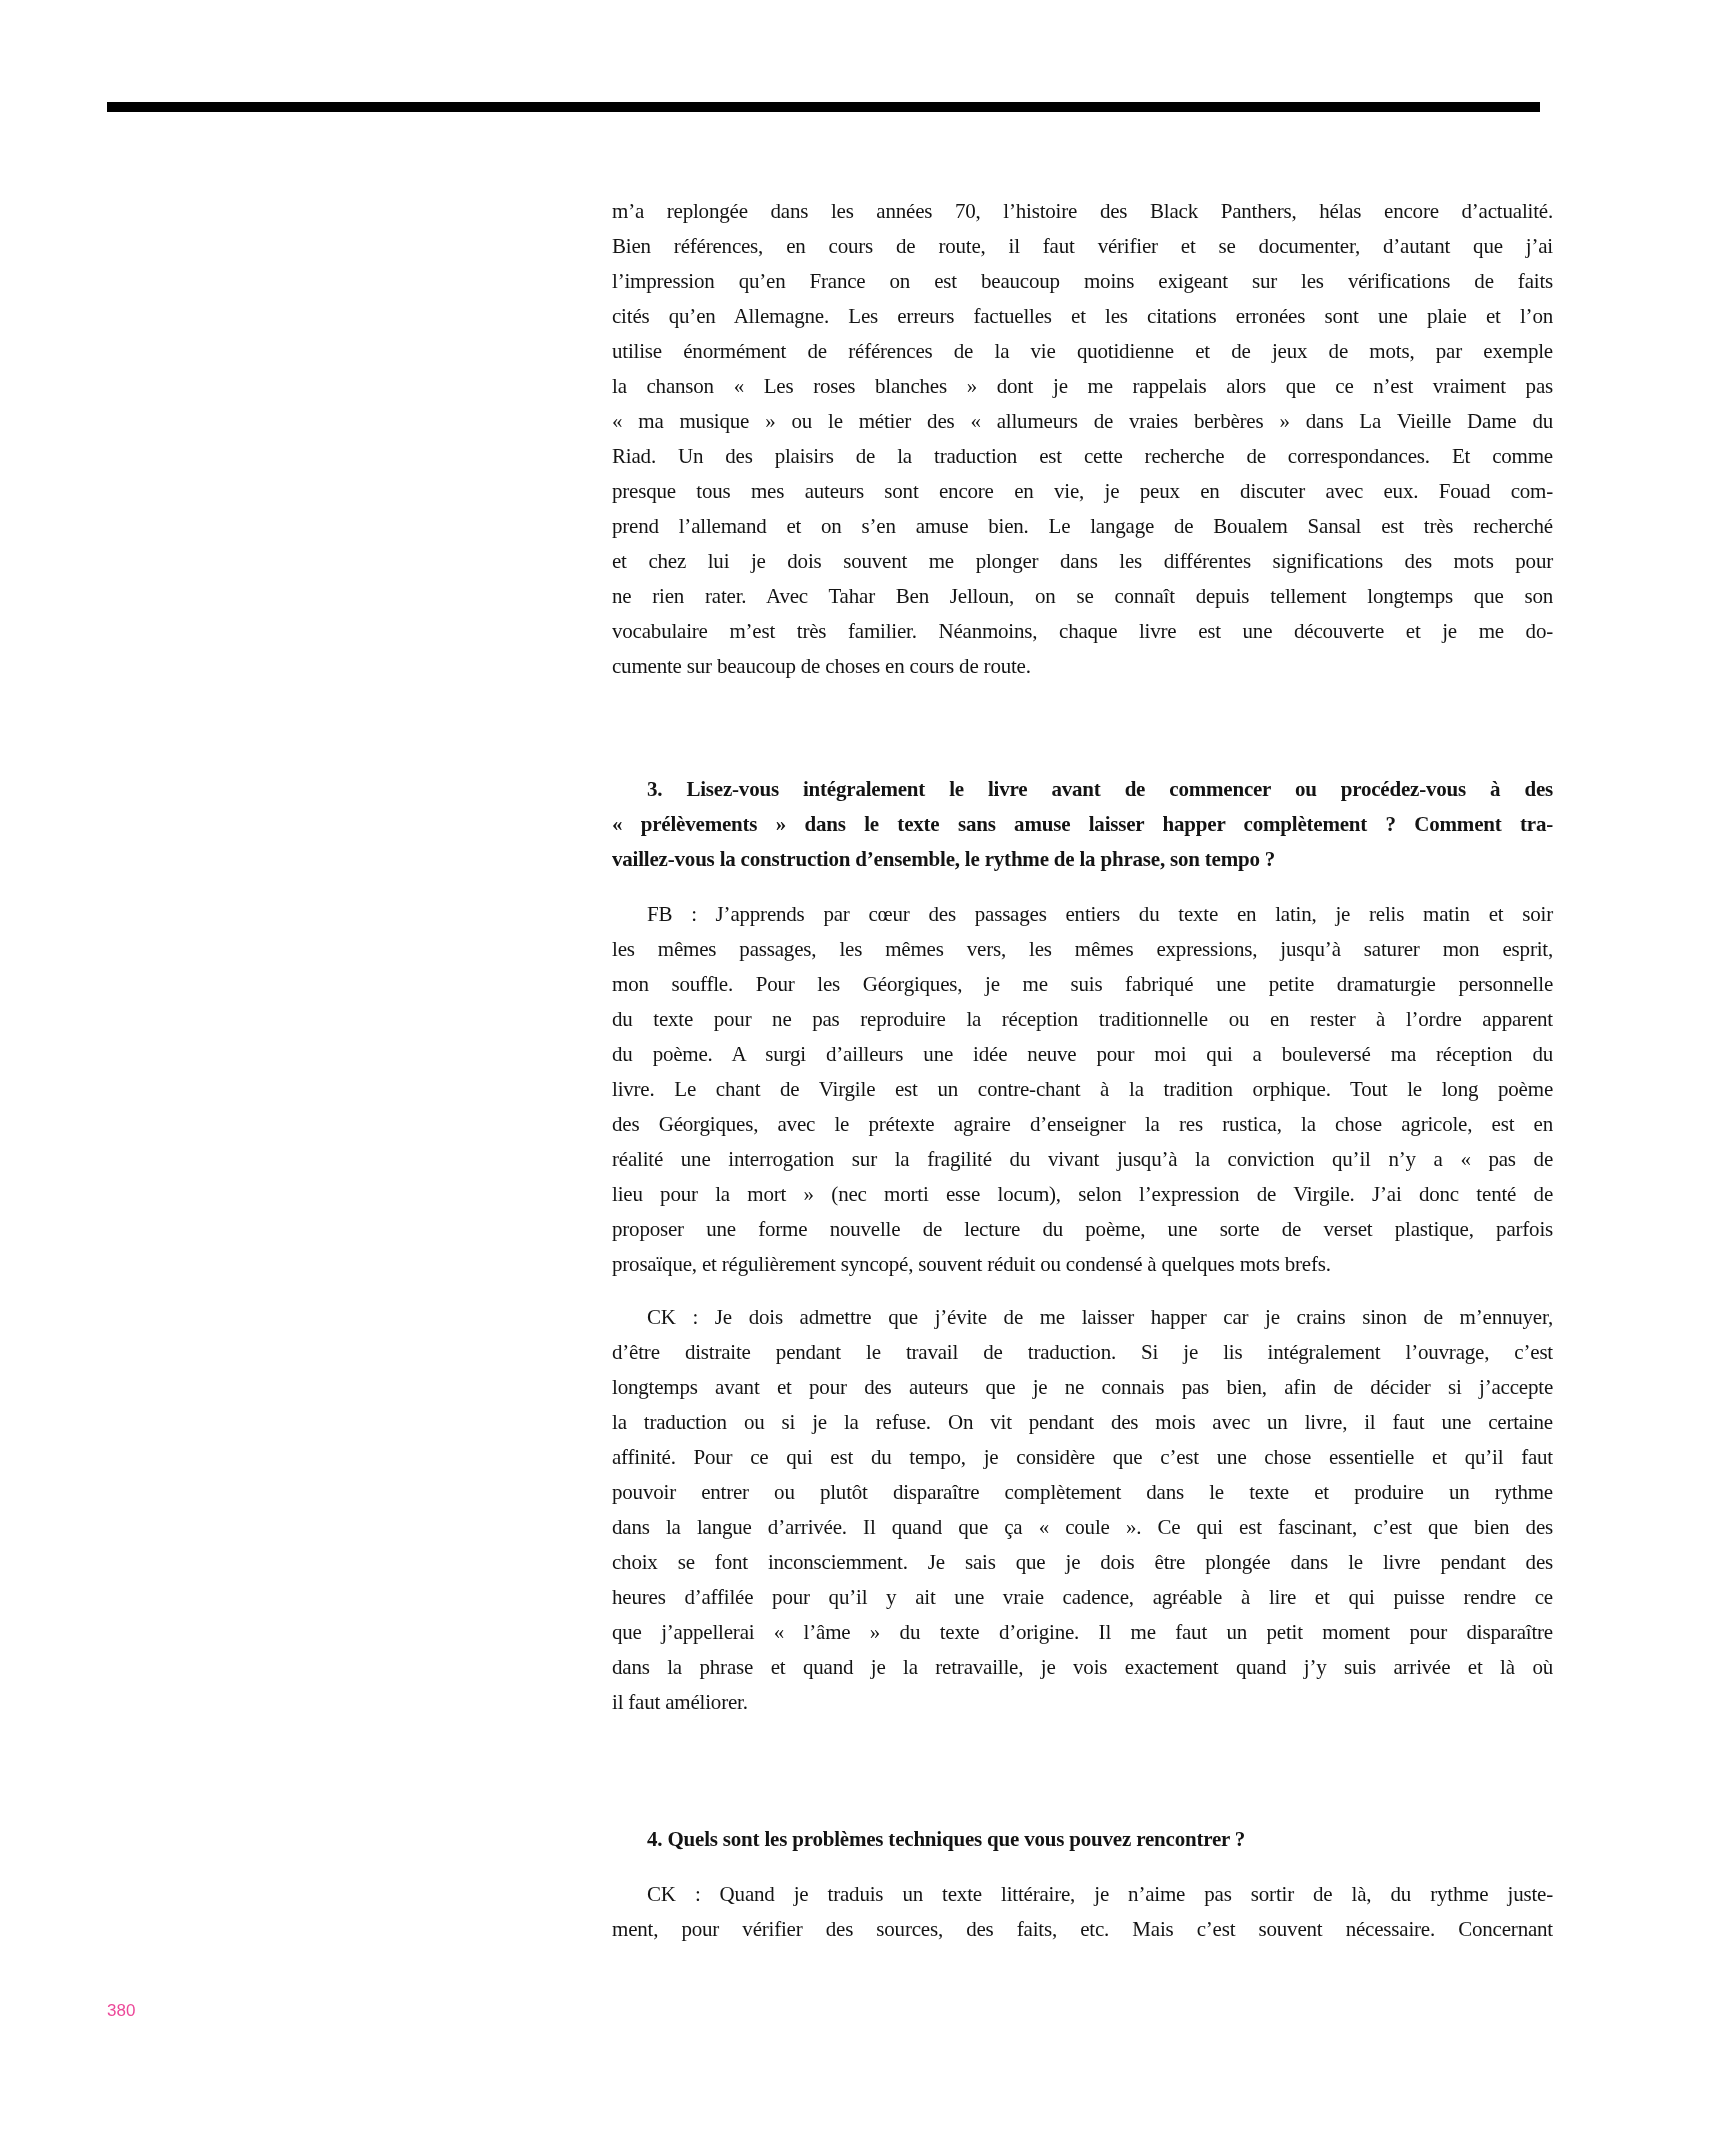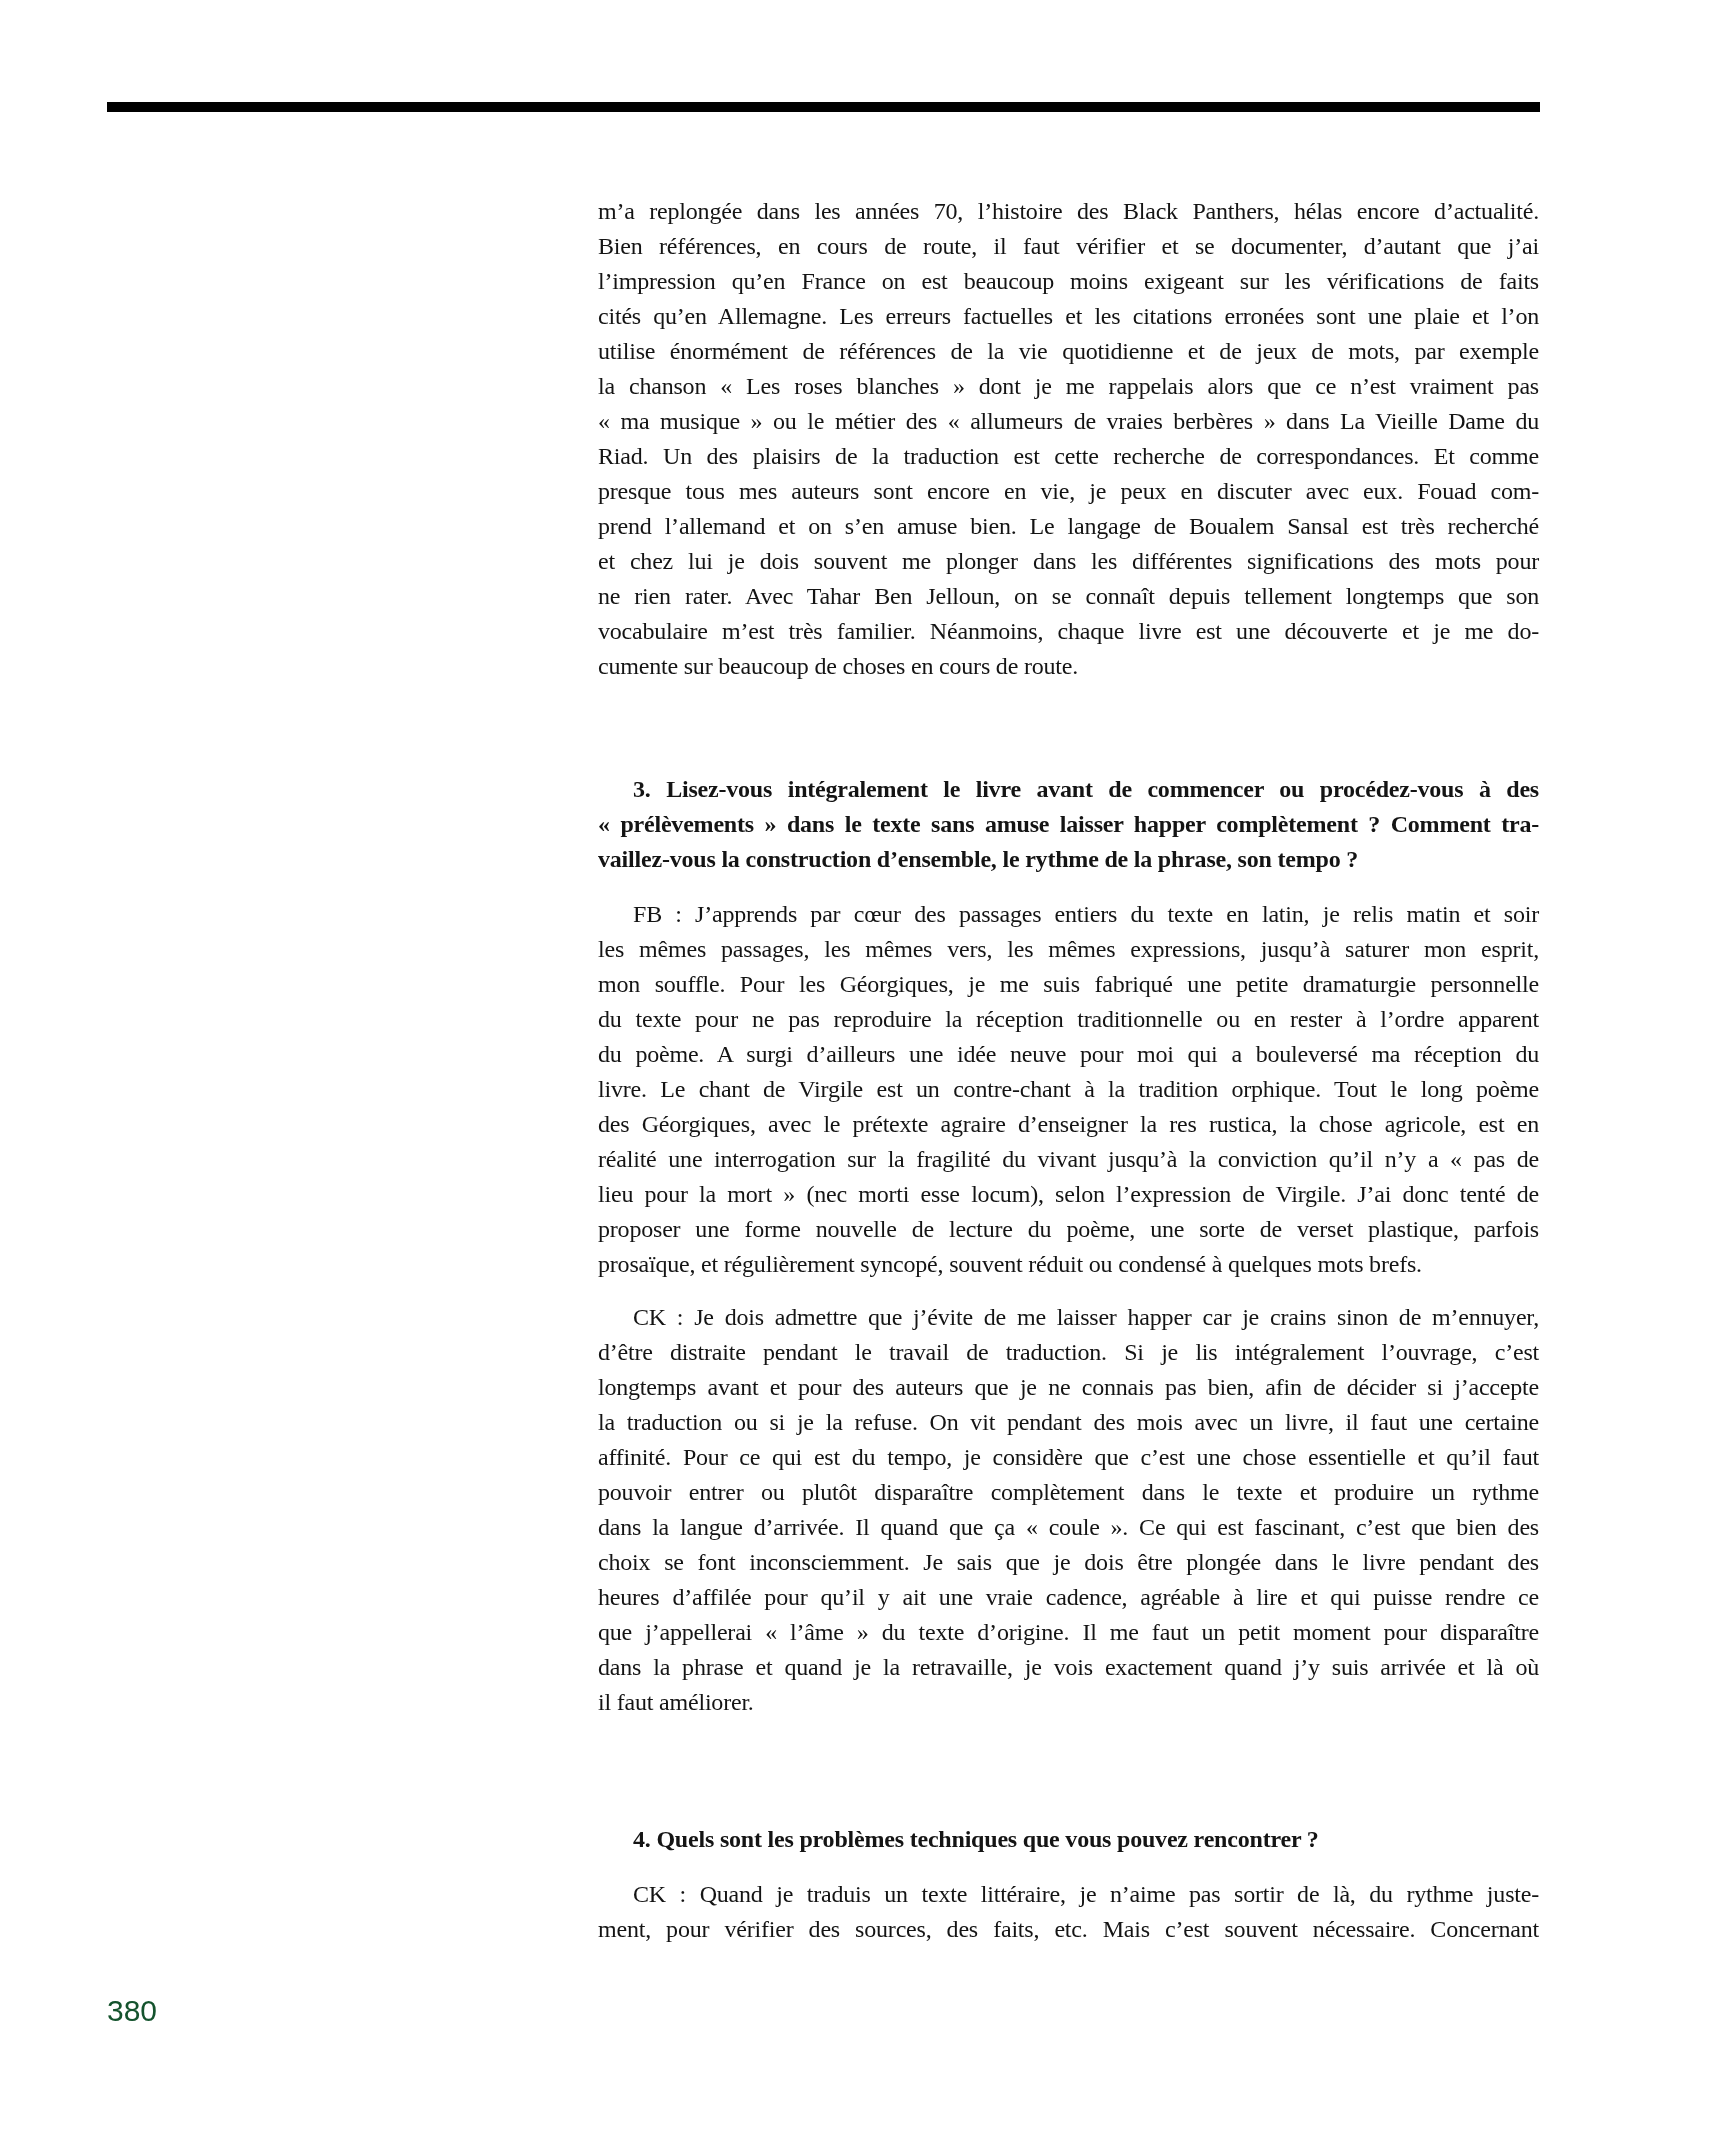--- a/index.html
+++ b/index.html
@@ -18,45 +18,45 @@
   #header-rule {
     position: absolute;
     left: 107px;
     top: 102px;
     width: 1433px;
     height: 10px;
     background: #000000;
   }
   #text-column {
     position: absolute;
-    left: 598px;
+    left: 612px;
     top: 194px;
     width: 941px;
-    font-size: 24px;
+    font-size: 21px;
     line-height: 35px;
     letter-spacing: -0.2px;
   }
   .block { margin: 0; }
   .line {
     text-align: justify;
     text-align-last: justify;
     min-height: 35px;
   }
   .line.last { text-align-last: left; }
   .line.indent { text-indent: 35px; }
   .heading .line { font-weight: bold; }
   .it { }
   #page-number {
     position: absolute;
     left: 107px;
     top: 1997px;
     font-family: "Liberation Sans", sans-serif;
-    font-size: 30px;
+    font-size: 17px;
     line-height: 27.4px;
-    color: #14532d;
+    color: #ec4899;
   }
 </style>
 </head>
 <body>
 
 <div id="page">
   <div id="header-rule"></div>
   <div id="text-column">
       <div class="block paragraph" style="margin-top: 0px;">
         <div class="line"><span>m’a replongée dans les années 70, l’histoire des Black Panthers, hélas encore d’actualité.</span></div>

